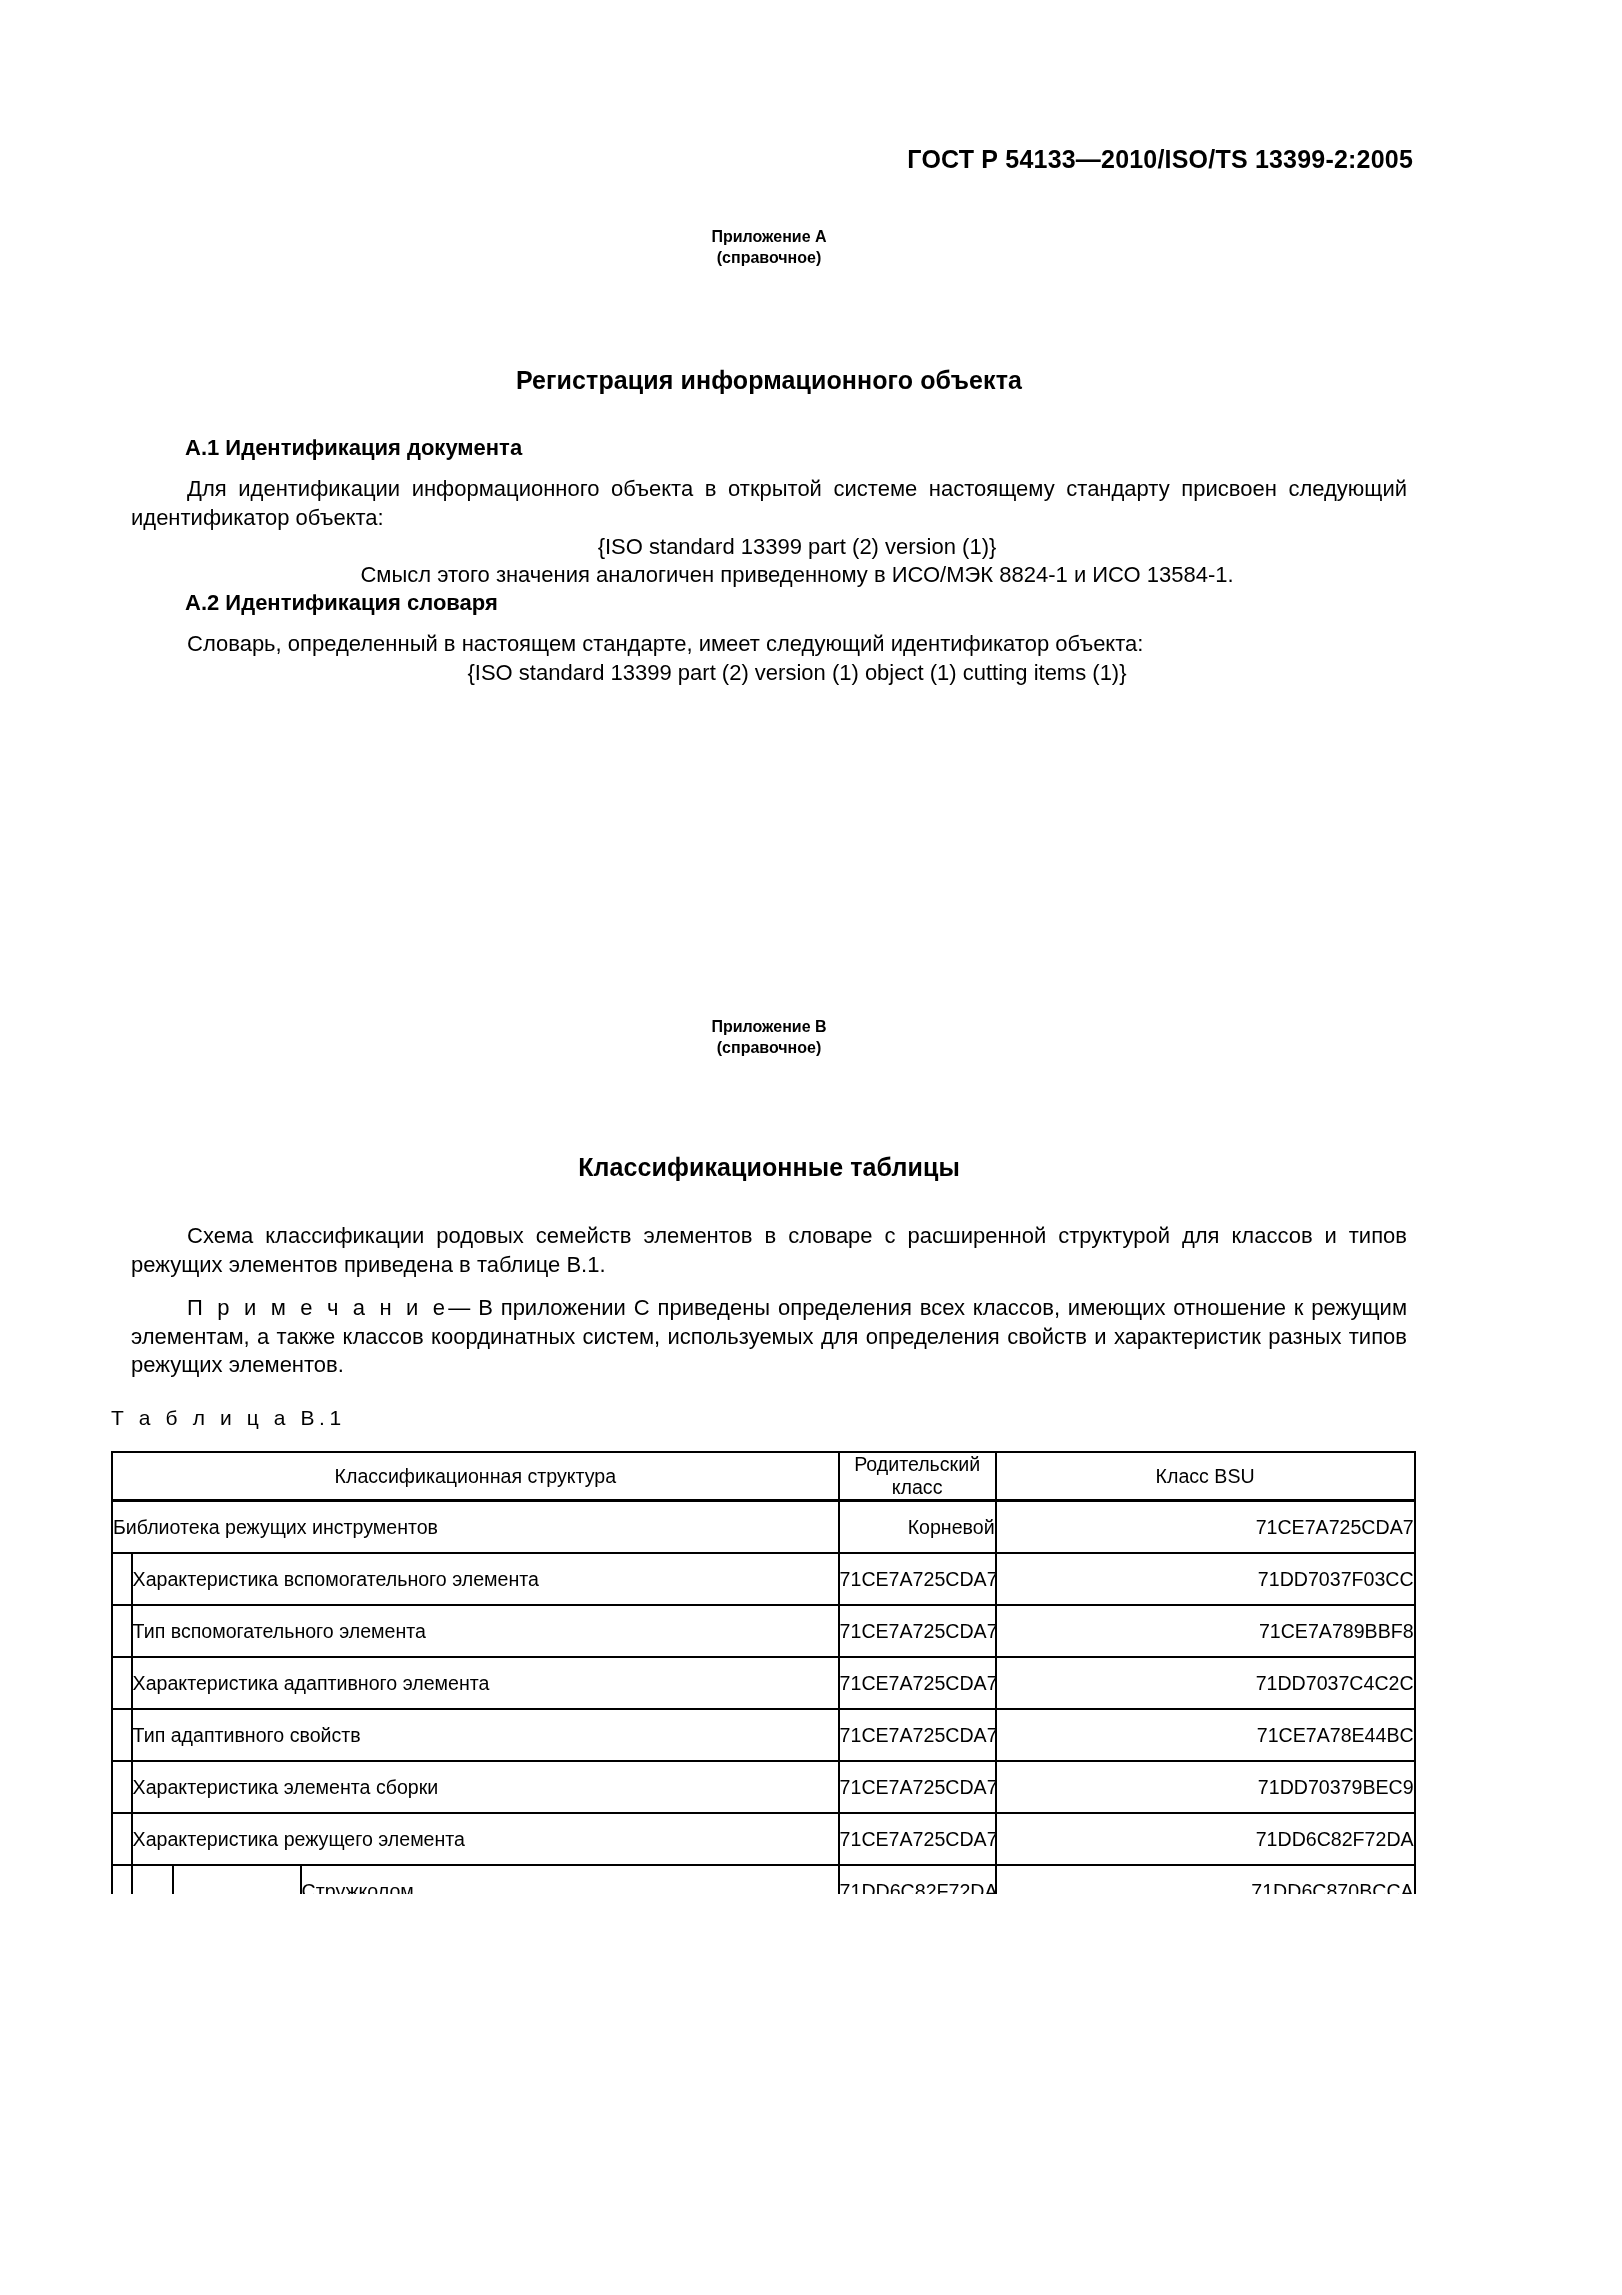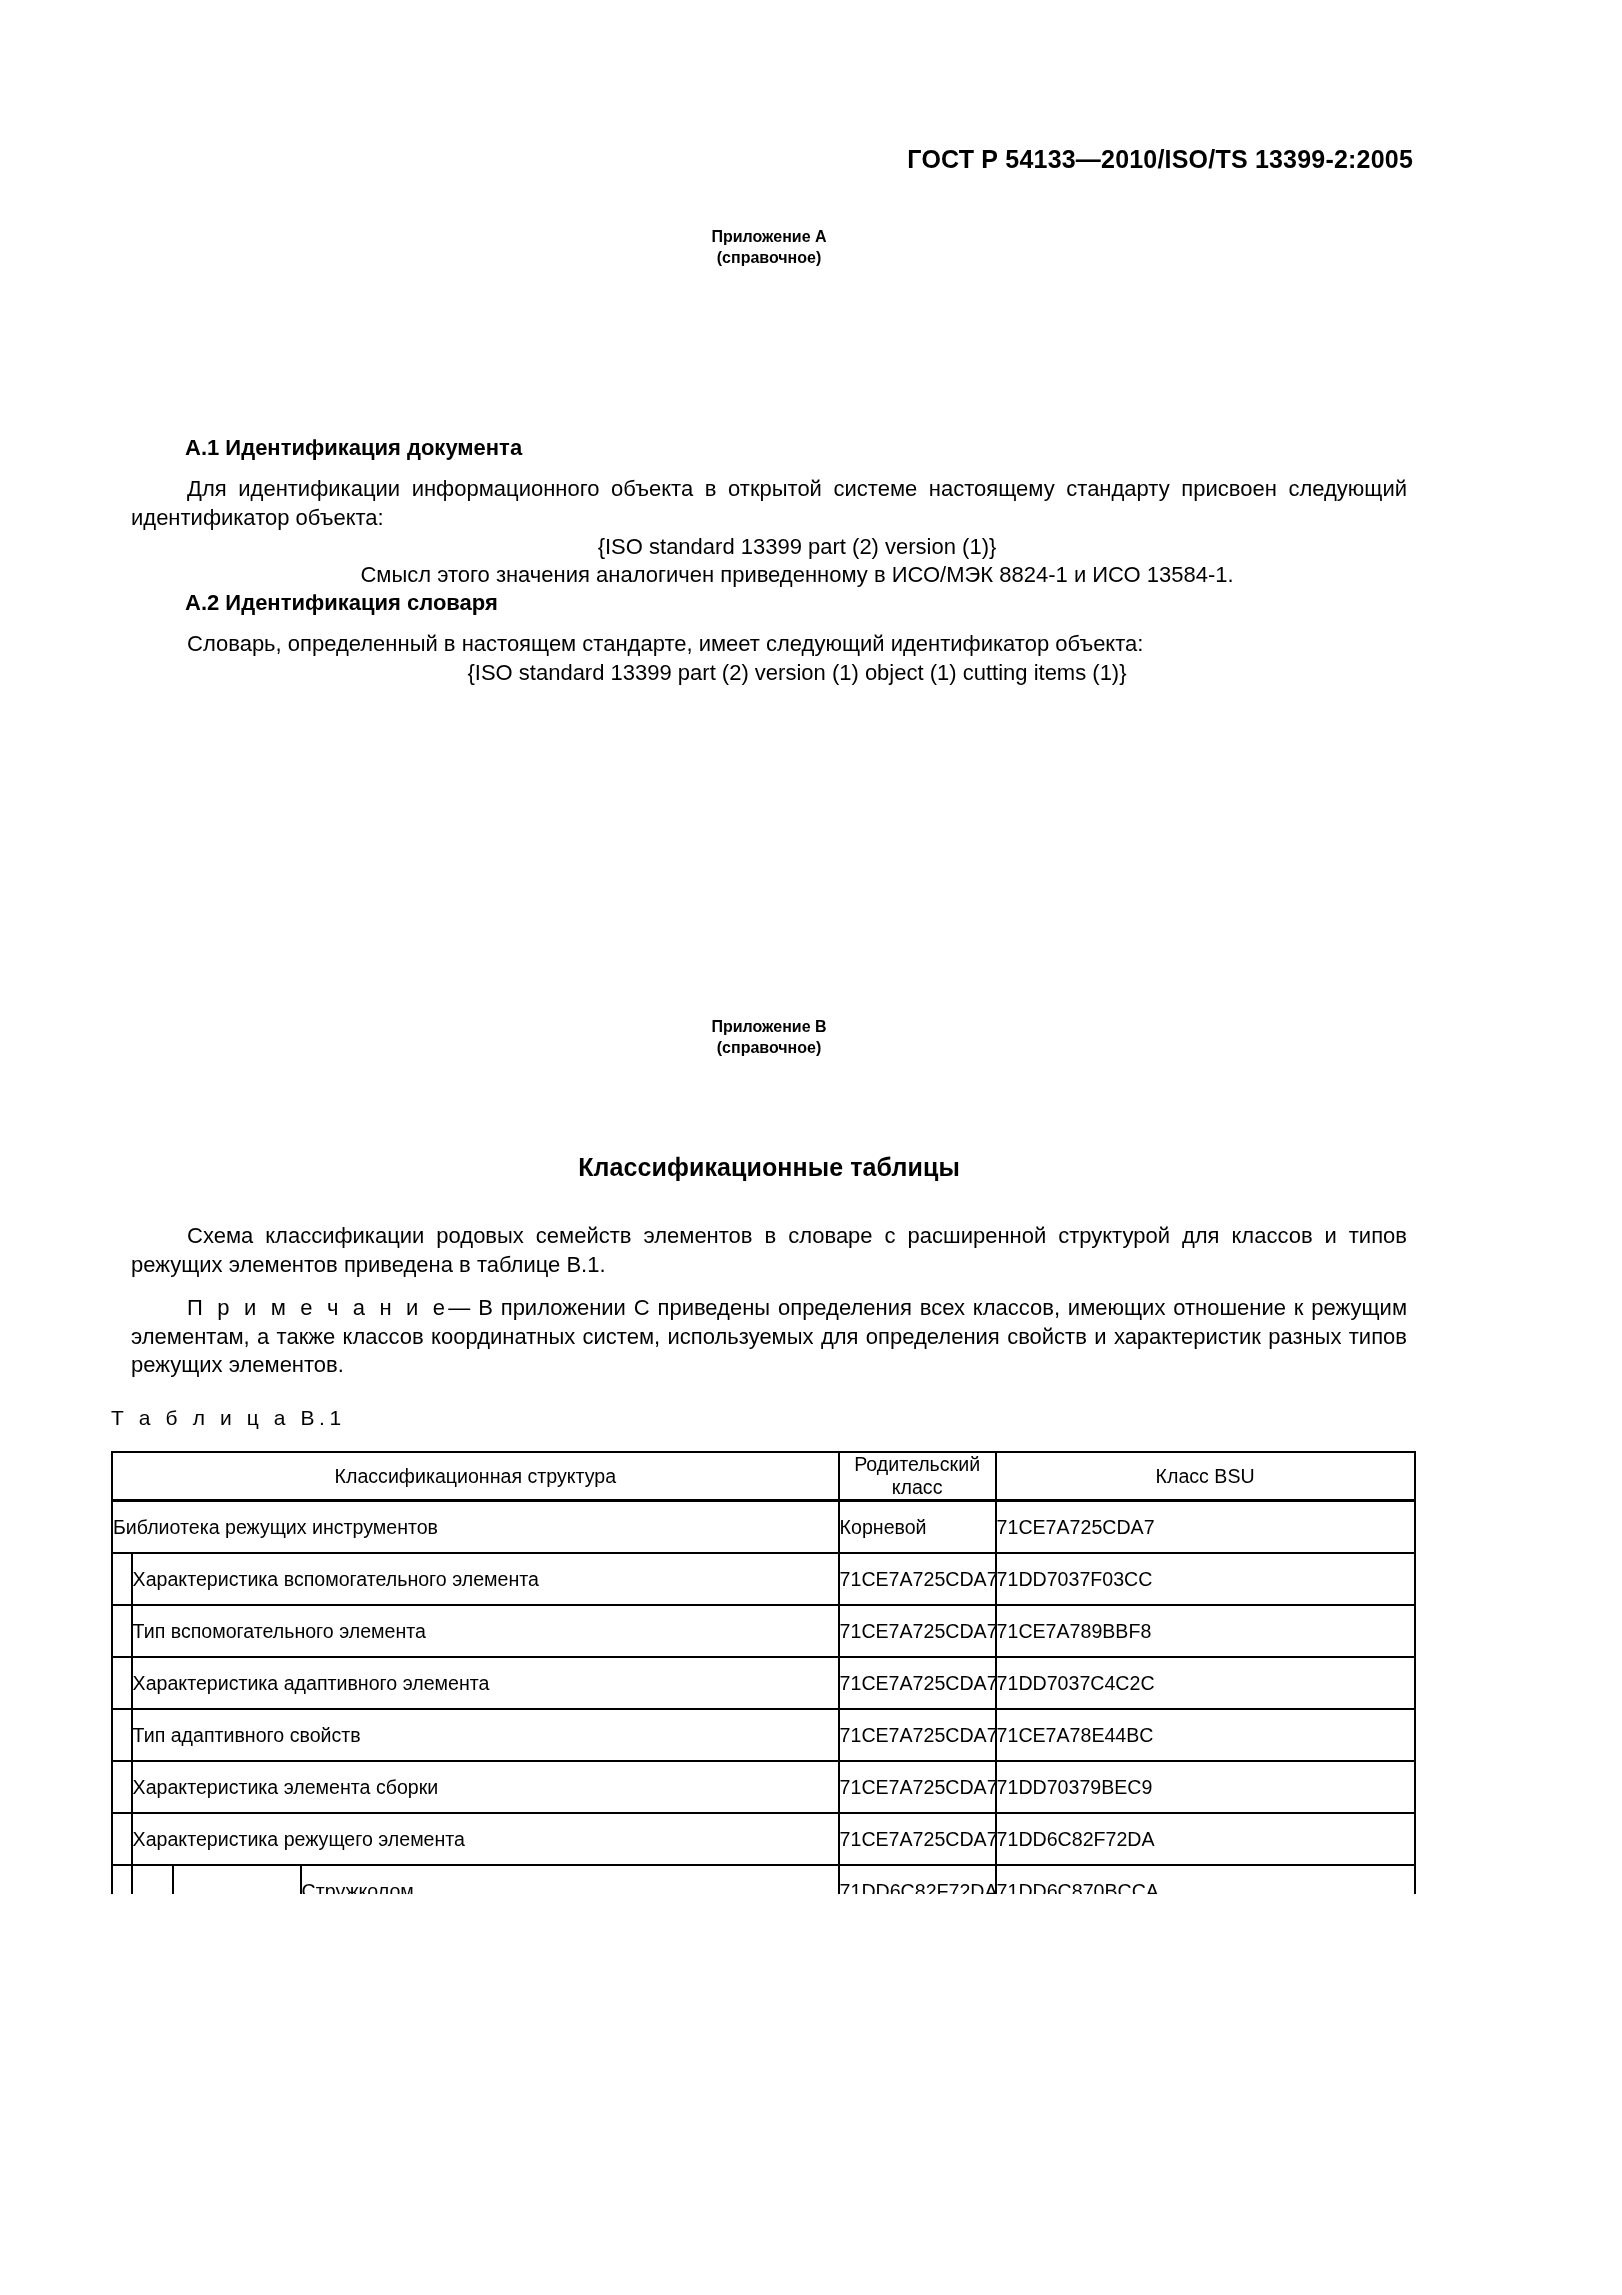--- a/index.html
+++ b/index.html
@@ -116,21 +116,21 @@
     border-bottom-width: 3.3px;
   }
   table.classification tbody td {
     height: 50px;
   }
   td.label-cell {
     text-align: left;
     padding-left: 15.7px;
   }
   td.center-cell {
-    text-align: left;
+    text-align: right;
     border-radius: 16px;
   }
   td.indent-cell {
     padding: 0;
   }
 
   
   .page-number {
     position: absolute;
     left: 0;
@@ -147,20 +147,23 @@
 
   <div class="doc-header">ГОСТ Р 54133—2010/ISO/TS 13399-2:2005</div>
 
   <div class="content" style="top:226px;">
     <div class="annex-caption">
       <div>Приложение А</div>
       <div class="line2">(справочное)</div>
     </div>
   </div>
 
+  <div class="content" style="top:366px;">
+    <div class="annex-title">Регистрация информационного объекта</div>
+  </div>
 
   <div class="content" style="top:435px;">
     <div class="clause-heading">А.1 Идентификация документа</div>
     <p class="body" style="margin-top:14.4px;">Для идентификации информационного объекта в открытой системе настоящему стандарту присвоен следу­ющий идентификатор объекта:</p>
     <div class="code-line">{ISO standard 13399 part (2) version (1)}</div>
     <div class="code-line">Смысл этого значения аналогичен приведенному в ИСО/МЭК 8824-1 и ИСО 13584-1.</div>
   </div>
 
   <div class="content" style="top:590px;">
     <div class="clause-heading">А.2 Идентификация словаря</div>

